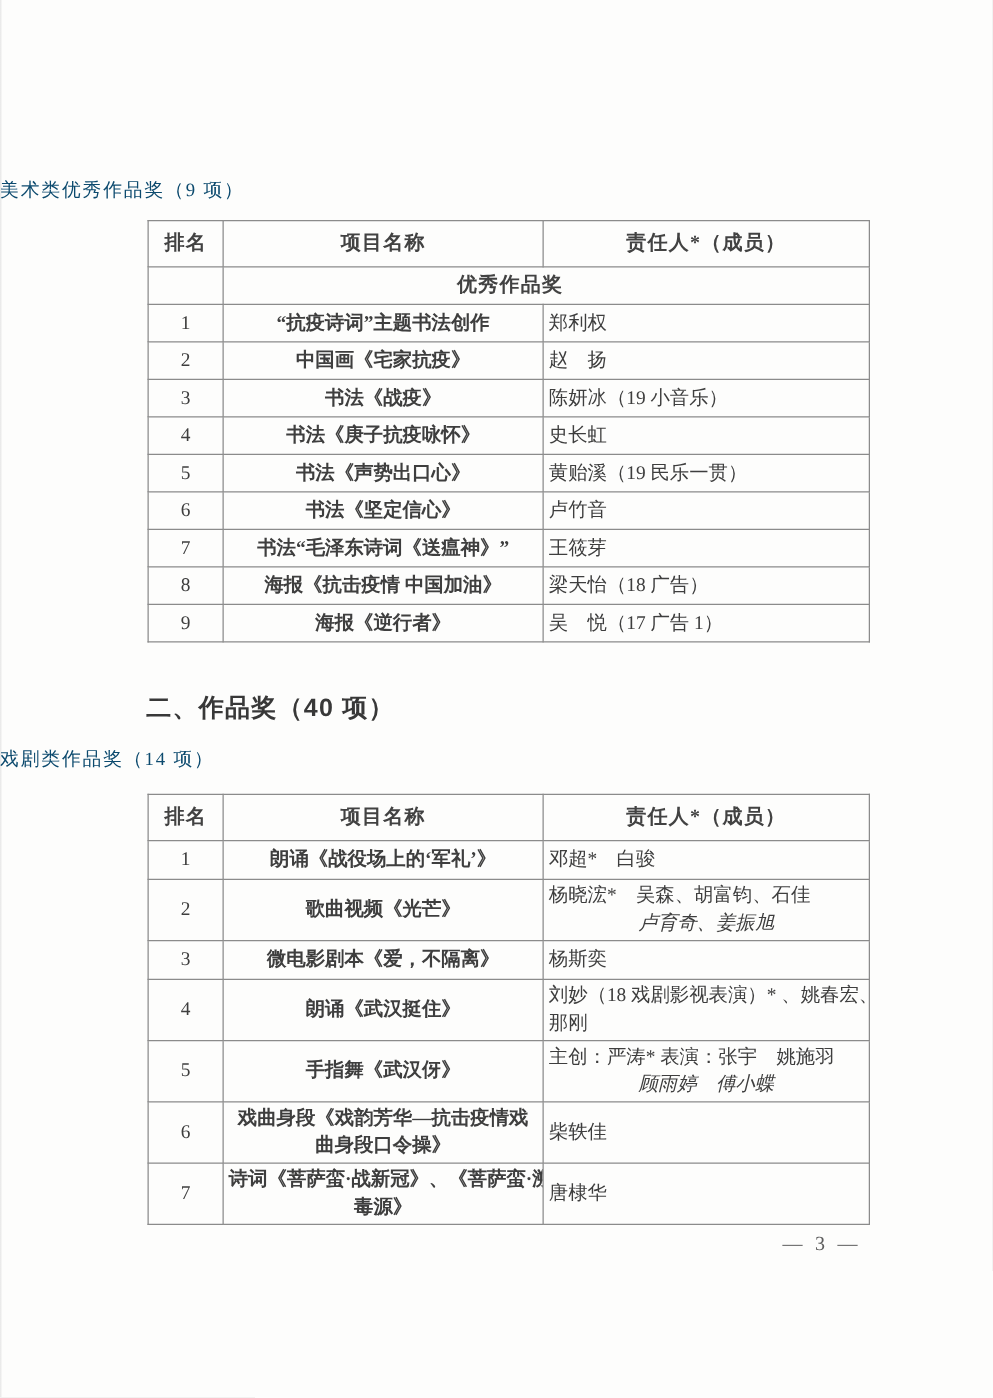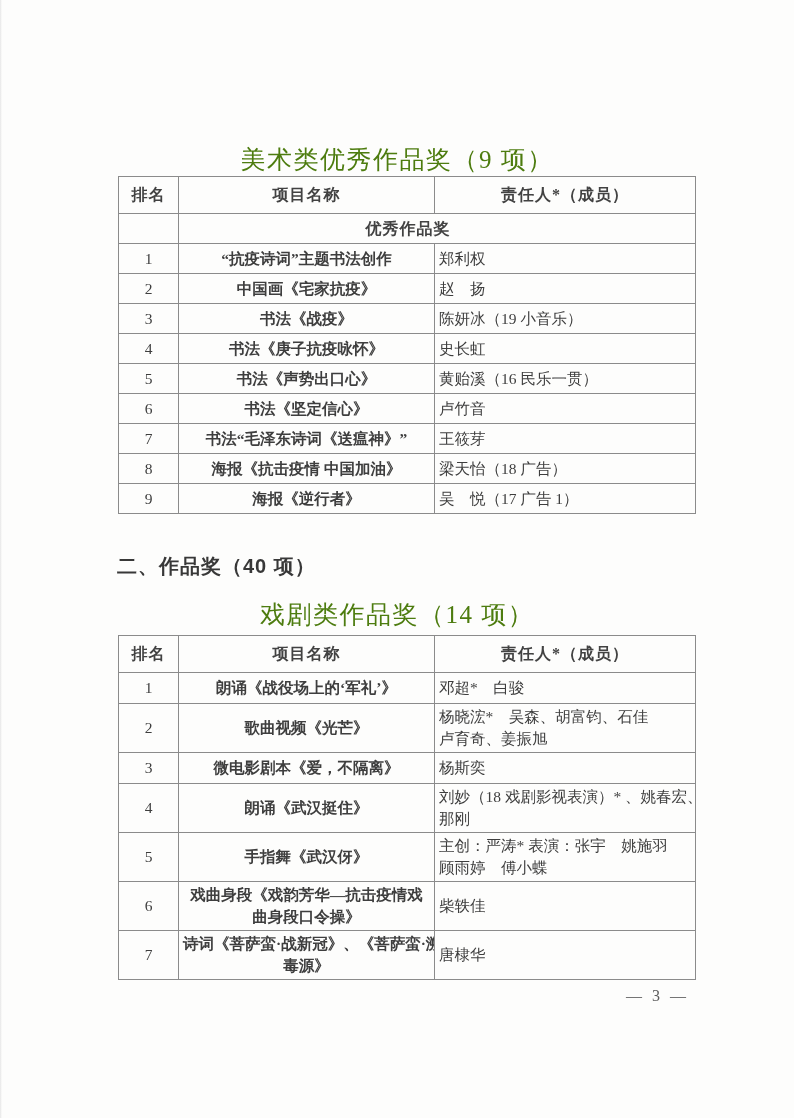--- a/index.html
+++ b/index.html
@@ -13,23 +13,23 @@
     overflow:hidden;
   }
   
   .page::before{
     content:"";
     position:absolute;left:0;top:0;bottom:0;width:2px;
     background:linear-gradient(to right,#e6e6e6,transparent);
   }
   .table-title{
     position:absolute;left:0;width:100%;
-    margin:0;text-align:center;
-    font-size:25px;font-weight:400;letter-spacing:1.5px;
-    color:#4d7c0f;
+    margin:0;text-align:left;
+    font-size:15px;font-weight:400;letter-spacing:1.5px;
+    color:#0c4a6e;
   }
   .title-1{top:143px;}
   .title-2{top:598px;}
   .section-heading{
     position:absolute;left:117px;top:553px;margin:0;
     font-family:"Liberation Sans","DejaVu Sans",sans-serif;
     font-size:20px;font-weight:700;letter-spacing:1px;color:#383838;text-align:right;
   }
   table.awards{
     position:absolute;left:118px;width:577px;
@@ -52,21 +52,21 @@
   .rank{text-align:center;}
   .project{text-align:center;font-weight:bold;}
   .person{text-align:left;padding-left:9px;margin-left:35px;}
   .sub-row td{height:25px;}
   .sub-cell{text-align:center;font-weight:700;font-size:16px;letter-spacing:1px;color:#424242;}
   .sub-shift{position:relative;left:-29px;}
   .tbl-1 tr.data{height:30px;}
   .tbl-2 tr.single{height:31px;}
   .tbl-2 td{line-height:22px;}
   .two-line{white-space:normal;}
-  .line-center{text-align:left;}
+  .line-center{text-align:center;font-style:italic;}
   .page-number{
     position:absolute;top:987px;left:626px;
     font-size:16px;color:#5d5d5d;letter-spacing:3px;
   }
 </style>
 </head>
 <body>
 
 <div class="page">
 
@@ -106,21 +106,21 @@
         <td class="person">陈妍冰（19 小音乐）</td>
       </tr>
       <tr class="data">
         <td class="rank">4</td>
         <td class="project">书法《庚子抗疫咏怀》</td>
         <td class="person">史长虹</td>
       </tr>
       <tr class="data">
         <td class="rank">5</td>
         <td class="project">书法《声势出口心》</td>
-        <td class="person">黄贻溪（16 民乐一贯）</td>
+        <td class="person">黄贻溪（19 民乐一贯）</td>
       </tr>
       <tr class="data">
         <td class="rank">6</td>
         <td class="project">书法《坚定信心》</td>
         <td class="person">卢竹音</td>
       </tr>
       <tr class="data">
         <td class="rank">7</td>
         <td class="project">书法“毛泽东诗词《送瘟神》”</td>
         <td class="person">王筱芽</td>

